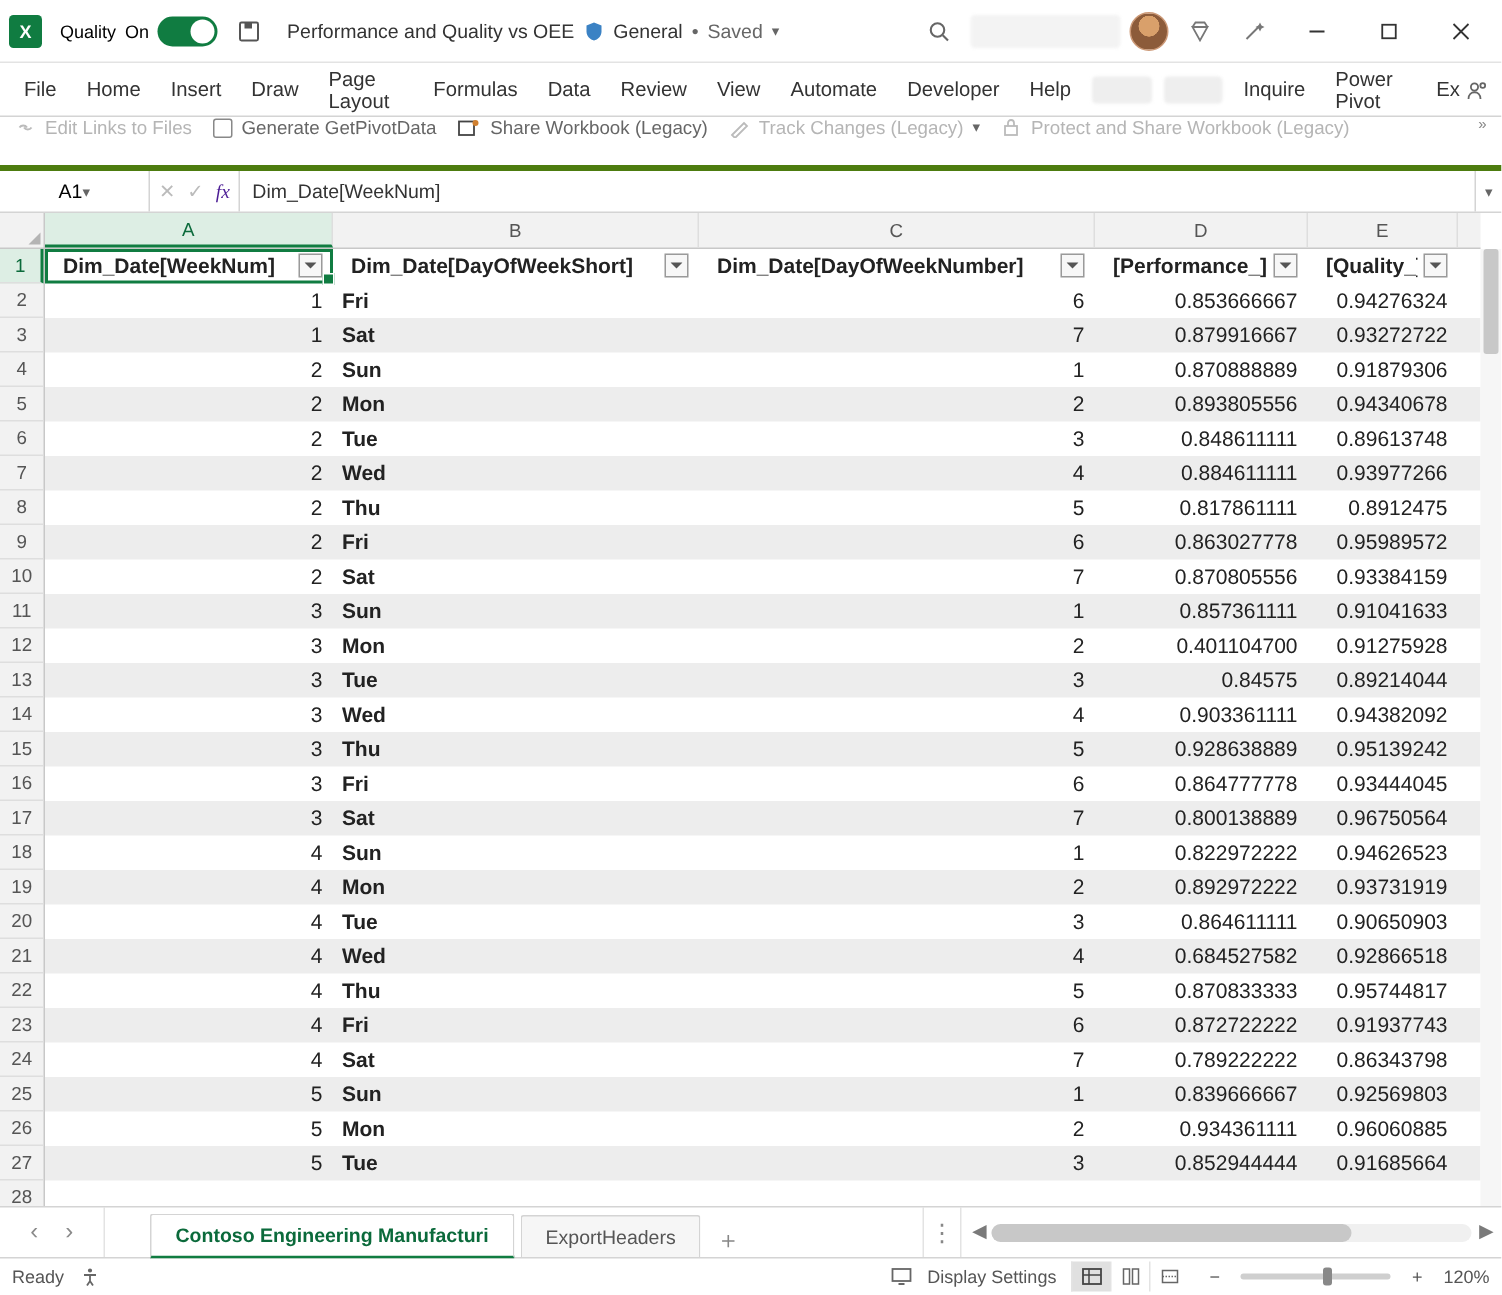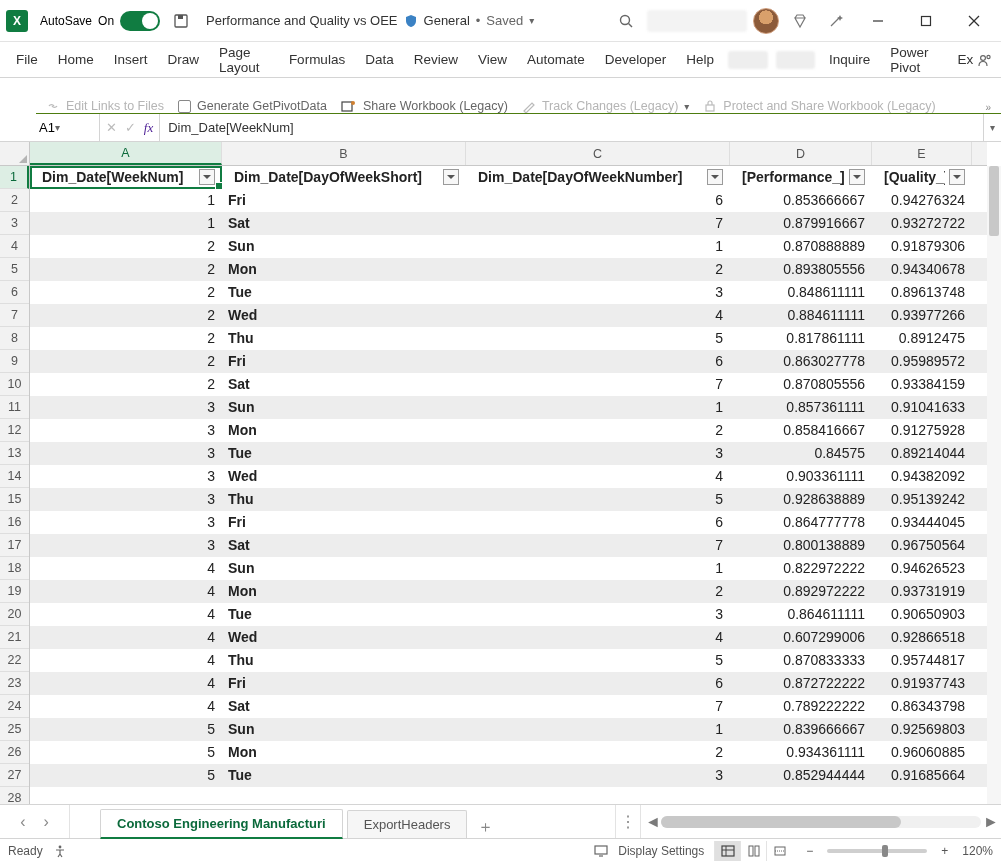--- a/index.html
+++ b/index.html
@@ -22,21 +22,21 @@
   .win-btn { width:42px; height:30px; display:flex; align-items:center; justify-content:center; color:#333; }
 
   
   .ribbon-tabs { display:flex; align-items:center; height:36px; padding:0 6px; border-bottom:1px solid #d4d4d4; font-size:13.5px; color:#333; gap:0; }
   .ribbon-tab { padding:0 10px; height:36px; display:flex; align-items:center; cursor:pointer; }
   .blur-tab { width:60px; height:18px; background:#eee; border-radius:3px; filter:blur(1px); margin:0 4px; }
   .ribbon-last { width:30px; display:flex; align-items:center; justify-content:center; }
   svg { display:block; }
 
   
-  .ribbon-cmds { display:flex; align-items:flex-end; height:36px; padding:0 10px; border-bottom:1px solid #4d7c0f; font-size:12.5px; color:#666; gap:14px;margin-left:36px; }
+  .ribbon-cmds { display:flex; align-items:flex-start; height:36px; padding:0 10px; border-bottom:4px solid #4d7c0f; font-size:12.5px; color:#666; gap:14px; }
   .rc-item { display:flex; align-items:center; gap:6px; }
   .rc-disabled { color:#b5b5b5; }
   .rc-check { width:13px; height:13px; border:1px solid #888; border-radius:2px; display:inline-block; }
 
   
   .formula-bar { display:flex; align-items:center; height:28px; border-bottom:1px solid #d4d4d4; font-size:13px; }
   .name-box { width:100px; height:100%; border-right:1px solid #d4d4d4; display:flex; align-items:center; padding:0 6px; justify-content:center; }
   .name-box-dd { color:#666; }
   .fx-group { display:flex; align-items:center; height:100%; border-right:1px solid #d4d4d4; padding:0 6px; gap:8px; color:#bbb; }
   .fx-label { font-style:italic; color:#4c1d95; font-family: "Cambria Math", serif; font-size:13px; }
@@ -102,21 +102,21 @@
   .sb-views .sb-btn.active { background:#e0e0e0; }
 
   .chev { font-size:10px; color:#666; }
 </style>
 </head>
 <body>
 
 <div class="titlebar">
   <div class="xl-icon">X</div>
   <div class="autosave">
-    <span>AutoSave</span>
+    <span>Quality</span>
     <span>On</span>
     <span class="toggle"></span>
   </div>
   <div class="tb-iconbtn">
     <svg width="16" height="16" viewBox="0 0 16 16">
         <rect x="2" y="2" width="12" height="12" rx="1" fill="none" stroke="#555" stroke-width="1.3"></rect>
         <rect x="5" y="2" width="5" height="4" fill="#555"></rect>
       </svg>
   </div>
   <div class="doc-title">
@@ -405,21 +405,21 @@
           <div class="cell cA">3</div>
           <div class="cell cB">Sun</div>
           <div class="cell cC">1</div>
           <div class="cell cD">0.857361111</div>
           <div class="cell cE">0.91041633</div>
         </div>
         <div class="row">
           <div class="cell cA">3</div>
           <div class="cell cB">Mon</div>
           <div class="cell cC">2</div>
-          <div class="cell cD">0.858416667</div>
+          <div class="cell cD">0.401104700</div>
           <div class="cell cE">0.91275928</div>
         </div>
         <div class="row band-odd">
           <div class="cell cA">3</div>
           <div class="cell cB">Tue</div>
           <div class="cell cC">3</div>
           <div class="cell cD">0.84575</div>
           <div class="cell cE">0.89214044</div>
         </div>
         <div class="row">
@@ -468,21 +468,21 @@
           <div class="cell cA">4</div>
           <div class="cell cB">Tue</div>
           <div class="cell cC">3</div>
           <div class="cell cD">0.864611111</div>
           <div class="cell cE">0.90650903</div>
         </div>
         <div class="row band-odd">
           <div class="cell cA">4</div>
           <div class="cell cB">Wed</div>
           <div class="cell cC">4</div>
-          <div class="cell cD">0.607299006</div>
+          <div class="cell cD">0.684527582</div>
           <div class="cell cE">0.92866518</div>
         </div>
         <div class="row">
           <div class="cell cA">4</div>
           <div class="cell cB">Thu</div>
           <div class="cell cC">5</div>
           <div class="cell cD">0.870833333</div>
           <div class="cell cE">0.95744817</div>
         </div>
         <div class="row band-odd">

